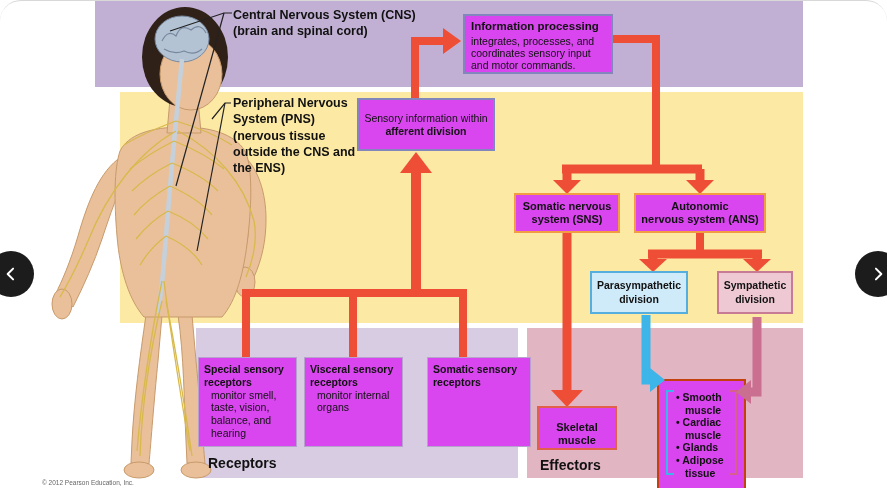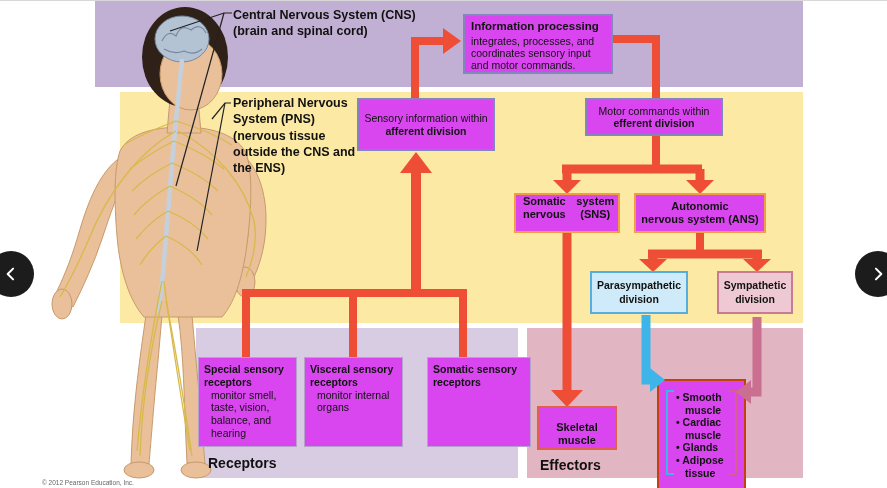--- a/index.html
+++ b/index.html
@@ -1,30 +1,30 @@
 <!DOCTYPE html>
 <html><head>
 <meta charset="utf-8">
 <style>
   html,body{margin:0;padding:0;background:#fff;font-family:"Liberation Sans",sans-serif;}
-  .stage{position:relative;width:887px;height:488px;background:#fff;overflow:hidden;border-top:1px solid #d8d8d8;color:#111;}
+  .stage{position:relative;width:887px;height:488px;background:#fff;overflow:hidden;border-top:1px solid #d8d8d8;color:#111;border-radius:21px;}
   .band{position:absolute;}
   .band.cns{left:95px;top:0;width:708px;height:86px;background:#c1b0d3;}
   .band.pns{left:120px;top:91px;width:683px;height:231px;background:#fce9a4;}
   .band.receptors{left:196px;top:327px;width:322px;height:150px;background:#d8cce3;}
   .band.effectors{left:527px;top:327px;width:276px;height:150px;background:#e2b5c2;}
   svg.layer{position:absolute;left:0;top:0;pointer-events:none;}
   .box{position:absolute;background:#d946ef;box-sizing:border-box;font-size:10.5px;line-height:1.18;}
   .bold{font-weight:bold;}
   .ctr{text-align:center;}
   .box.info{left:463px;top:13px;width:150px;height:60px;border:2px solid #8286bd;padding:4px 6px;}
   .box.info .t{font-size:11.5px;font-weight:bold;margin-bottom:1px;}
   .box.aff{left:357px;top:97px;width:138px;height:53px;border:2px solid #8286bd;padding:5px 4px;display:flex;flex-direction:column;justify-content:center;}
   .box.mot{left:585px;top:97px;width:138px;height:38px;border:2px solid #8286bd;padding:3px 2px;display:flex;flex-direction:column;justify-content:center;}
-  .box.sns{left:514px;top:192px;width:106px;height:40px;border:2px solid #f29d43;display:flex;flex-direction:row;font-weight:bold;font-size:11px;}
+  .box.sns{left:514px;top:192px;width:106px;height:40px;border:2px solid #f29d43;display:flex;flex-direction:column;justify-content:center;font-weight:bold;font-size:11px;}
   .box.ans{left:634px;top:192px;width:132px;height:40px;border:2px solid #f29d43;display:flex;flex-direction:column;justify-content:center;font-weight:bold;font-size:11px;}
   .box.para{left:590px;top:270px;width:98px;height:43px;background:#cfeaf9;border:2px solid #56aede;display:flex;align-items:center;justify-content:center;font-weight:bold;font-size:10.5px;line-height:1.25;}
   .box.symp{left:717px;top:270px;width:76px;height:43px;background:#eec9d4;border:2px solid #c77b95;display:flex;align-items:center;justify-content:flex-end;font-weight:bold;font-size:10.5px;line-height:1.25;}
   .box.recep{top:356px;height:90px;border:1.5px solid #b6a2cd;padding:5px 3px 0 5px;line-height:1.22;}
   .box.recep .t{font-weight:bold;}
   .box.recep .d{margin-left:7px;}
   .box.r1{left:198px;width:99px;}
   .box.r2{left:304px;width:99px;}
   .box.r3{left:411px;width:104px;margin-left:16px;}
   .box.skel{left:537px;top:405px;width:80px;height:44px;border:2px solid #e0604b;display:flex;align-items:flex-end;justify-content:center;font-weight:bold;font-size:11px;line-height:1.25;}
@@ -138,24 +138,20 @@
   <div class="box info">
     <div class="t">Information processing</div>
     <div>integrates, processes, and coordinates sensory input and motor commands.</div>
   </div>
 
   <div class="box aff ctr">
     <div>Sensory information within</div>
     <div class="bold">afferent division</div>
   </div>
 
-  <div class="box mot ctr">
-    <div>Motor commands within</div>
-    <div class="bold">efferent division</div>
-  </div>
 
   <div class="box sns ctr">
     <div>Somatic nervous</div>
     <div>system (SNS)</div>
   </div>
 
   <div class="box ans ctr">
     <div>Autonomic</div>
     <div>nervous system (ANS)</div>
   </div>

